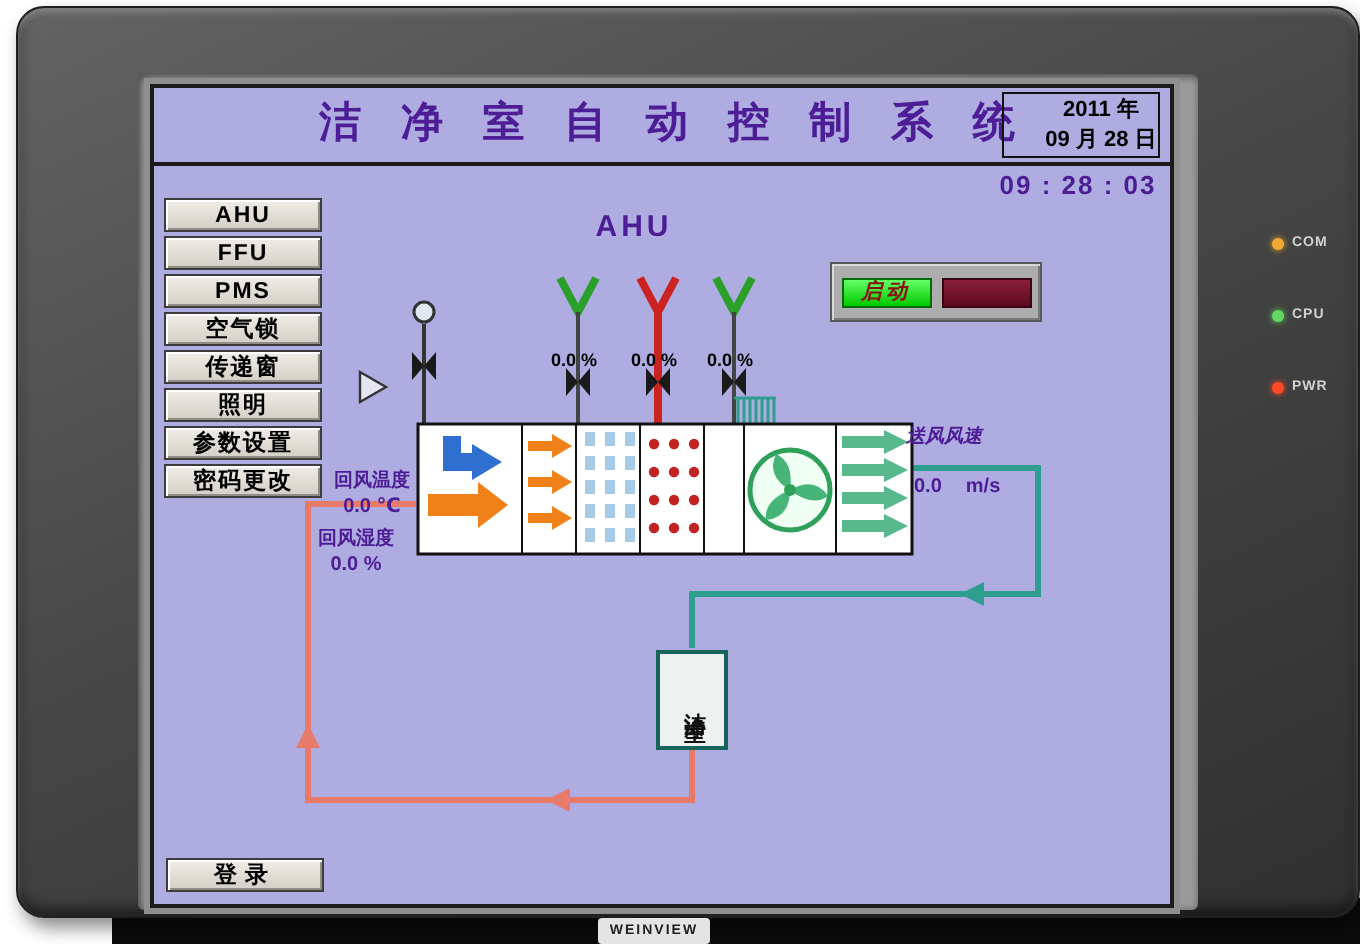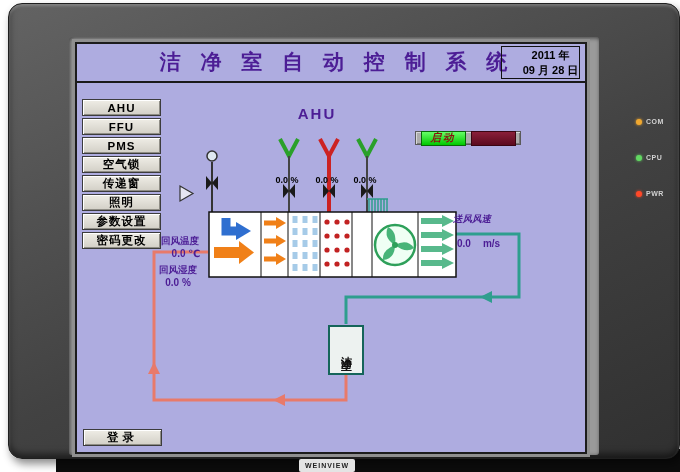--- a/index.html
+++ b/index.html
@@ -55,41 +55,41 @@
     width:79px; height:17px; cursor:pointer;
     background:linear-gradient(180deg,#efede6,#d2cfc6);
     border:1px solid #3c3c3c;
     box-shadow: inset 1px 1px 0 #ffffff, inset -1px -1px 0 #8f8d85;
     display:flex; align-items:center; justify-content:center;
     font-size:11.5px; font-weight:bold; color:#000; letter-spacing:1px;
   }
   .login-btn { position:absolute; left:6px; top:385px; letter-spacing:4px; }
   .main-title { left:180px; top:61px; width:120px; text-align:center; font-size:15px; letter-spacing:2px; }
   .status-panel {
-    position:absolute; left:338px; top:87px; width:106px; height:14px;
+    position:absolute; left:338px; top:87px; width:106px; height:30px;
     background:#adadad; border:1px solid #5a5a5a;
     box-shadow: inset 1px 1px 0 #d8d8d8, inset -1px -1px 0 #7a7a7a;
     display:flex; align-items:center; justify-content:center; gap:5px;
   }
   .btn-start {
     width:45px; height:15px; cursor:pointer;
     background:linear-gradient(180deg,#66ff66,#00c800);
     border:1px solid #066a06; color:#8a1010;
     font-size:10.5px; font-weight:bold; font-style:italic; letter-spacing:2px;
     display:flex; align-items:center; justify-content:center;
   }
   .btn-stop {
     width:45px; height:15px; cursor:pointer;
     background:linear-gradient(180deg,#8a1f3a,#5c0a1e);
     border:1px solid #3a0512;
   }
   .valve-val { position:absolute; top:131px; width:40px; text-align:center; font-size:9px; font-weight:bold; color:#000; }
   .v1 { left:190px; } .v2 { left:230px; } .v3 { left:268px; }
   .s-small { font-size:9.5px; } .s-val { font-size:10px; }
-  .rt-label { left:84px; top:192px; width:50px; }
+  .rt-label { left:84px; top:192px; width:50px; text-align:center; }
   .rt-value { left:84px; top:204px; width:50px; text-align:center; }
   .rh-label { left:76px; top:221px; width:50px; text-align:center; }
   .rh-value { left:76px; top:233px; width:50px; text-align:center; }
   .ss-label { left:376px; top:170px; width:56px;font-style:italic; }
   .ss-value { left:380px; top:194px; }
   .ss-value .unit { margin-left:12px; }
   .cleanroom {
     position:absolute; left:251px; top:281px; width:36px; height:50px;
     background:#edf2f0; border:2px solid #15655a;
     display:flex; align-items:center; justify-content:center;
@@ -238,20 +238,21 @@
       </g>
     </svg>
 
     <div class="lbl page-title">洁 净 室 自 动 控 制 系 统</div>
     <div class="header-line"></div>
 
     <div class="date-box">
       <span>2011 年</span>
       <span>09 月 28 日</span>
     </div>
+    <div class="lbl clock">09 : 28 : 03</div>
 
     <div class="sidebar">
       <div class="menu-btn">AHU</div>
       <div class="menu-btn">FFU</div>
       <div class="menu-btn">PMS</div>
       <div class="menu-btn">空气锁</div>
       <div class="menu-btn">传递窗</div>
       <div class="menu-btn">照明</div>
       <div class="menu-btn">参数设置</div>
       <div class="menu-btn">密码更改</div>

